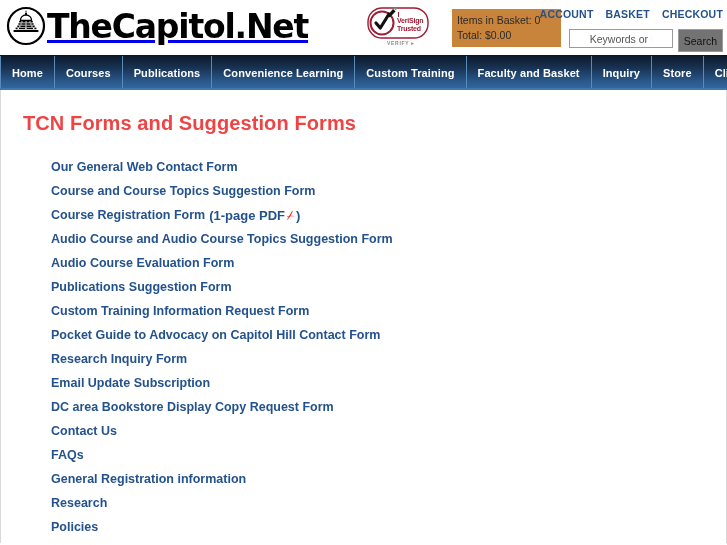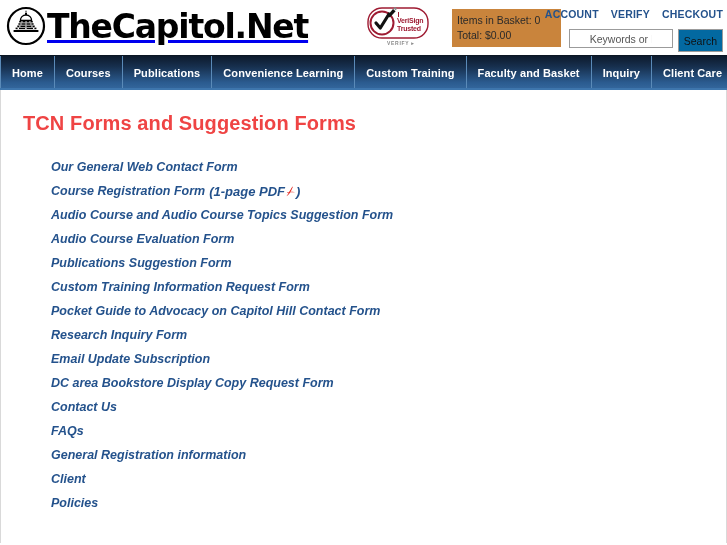--- a/index.html
+++ b/index.html
@@ -122,21 +122,21 @@
     font-family: "Liberation Sans", sans-serif;
     font-size: 10.5px;
     color: #333;
     padding: 0 20px;
   }
   .search-input::placeholder { color: #555; opacity: 1; }
   .search-btn {
     height: 23px;
     min-width: 44px;
     border: 1px solid #9b9b9b;
-    background: #0369a1;
+    background: #737373;
     font-family: "Liberation Sans", sans-serif;
     font-size: 10.5px;
     color: #111;
     cursor: pointer;
     padding: 0 5px;
   }
 
   
   .navbar {
     position: relative;
@@ -184,21 +184,20 @@
     font-weight: bold;
     color: #ef4444;
     letter-spacing: 0.1px;
     white-space: nowrap;
   }
   .link-list {
     position: absolute;
     left: 50px;
     top: 70px;
     width: 620px;
-    font-style: italic;
   }
   .link-row {
     height: 24px;
     display: flex;
     align-items: flex-start;
   }
   .form-link {
     color: #24528c;
     font-size: 12.5px;
     font-weight: bold;
@@ -274,50 +273,54 @@
       <div class="vs-verify">VERIFY ▸</div>
     </div>
 
     <div class="basket-box">
       <div>Items in Basket: 0</div>
       <div>Total: $0.00</div>
     </div>
 
     <div class="acct-links">
       <a href="#">ACCOUNT</a>
-      <a href="#">VERIFY</a>
+      <a href="#">BASKET</a>
       <a href="#">CHECKOUT</a>
     </div>
 
     <div class="search-row">
       <input class="search-input" type="text" placeholder="Keywords or Item #" style="">
       <button class="search-btn">Search</button>
     </div>
   </div>
 
   <nav class="navbar">
     <a class="nav-item" href="#">Home</a>
     <a class="nav-item" href="#">Courses</a>
     <a class="nav-item" href="#">Publications</a>
     <a class="nav-item" href="#">Convenience Learning</a>
     <a class="nav-item" href="#">Custom Training</a>
     <a class="nav-item" href="#">Faculty and Basket</a>
     <a class="nav-item" href="#">Inquiry</a>
+    <a class="nav-item" href="#">Store</a>
     <a class="nav-item" href="#">Client Care</a>
   </nav>
 
   <div class="content-wrap">
     <h1 class="page-title">TCN Forms and Suggestion Forms</h1>
 
     <div class="link-list">
 
       <div class="link-row">
         <a class="form-link" href="#">Our General Web Contact Form</a>
       </div>
 
+      <div class="link-row">
+        <a class="form-link" href="#">Course and Course Topics Suggestion Form</a>
+      </div>
 
       <div class="link-row">
         <a class="form-link" href="#">Course Registration Form</a>
         <span class="suffix-bold">
           <span>(1-page PDF</span><span class="pdf-icon"><svg width="9" height="11" viewBox="0 0 9 11" aria-hidden="true">
                 <path d="M6.4 0.6 C5.2 2.4 3.9 5.0 2.6 7.0 C1.7 8.4 0.9 9.6 0.4 10.3 C1.6 9.7 2.6 8.6 3.6 7.2 C4.9 5.3 6.0 2.8 6.8 0.9 Z" fill="#e2231a"></path>
                 <path d="M1.0 6.6 C2.4 6.0 4.6 5.6 6.6 5.8 C7.6 5.9 8.4 6.2 8.8 6.6 C8.2 6.4 7.2 6.3 6.1 6.3 C4.3 6.4 2.3 6.6 1.0 6.9 Z" fill="#e2231a"></path>
               </svg></span><span>)</span>
         </span>
       </div>
@@ -360,21 +363,21 @@
 
       <div class="link-row">
         <a class="form-link" href="#">FAQs</a>
       </div>
 
       <div class="link-row">
         <a class="form-link" href="#">General Registration information</a>
       </div>
 
       <div class="link-row">
-        <a class="form-link" href="#">Client</a>
+        <a class="form-link" href="#">Research</a>
       </div>
 
       <div class="link-row">
         <a class="form-link" href="#">Policies</a>
       </div>
 
     </div>
   </div>
 
 </div>

